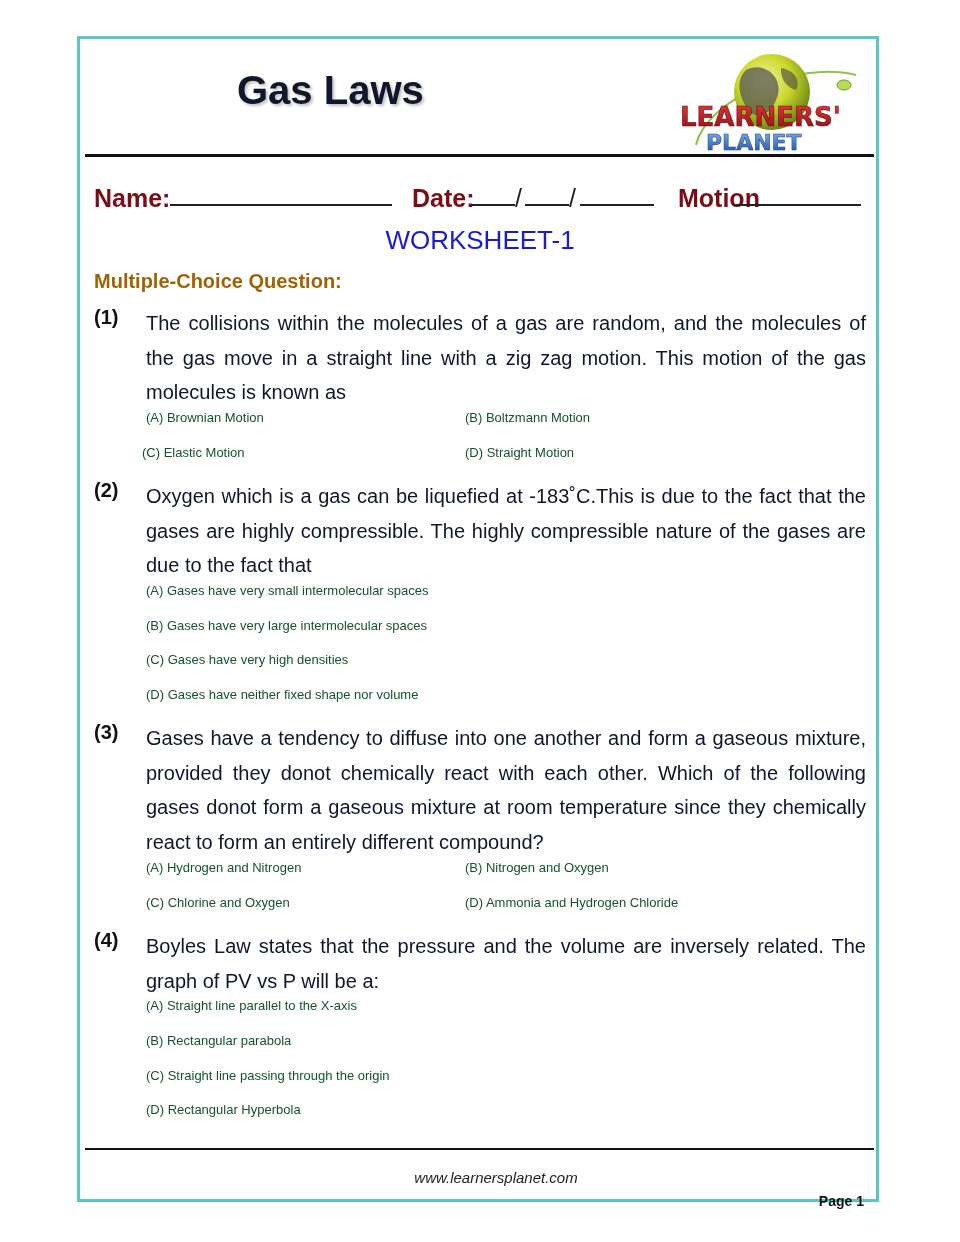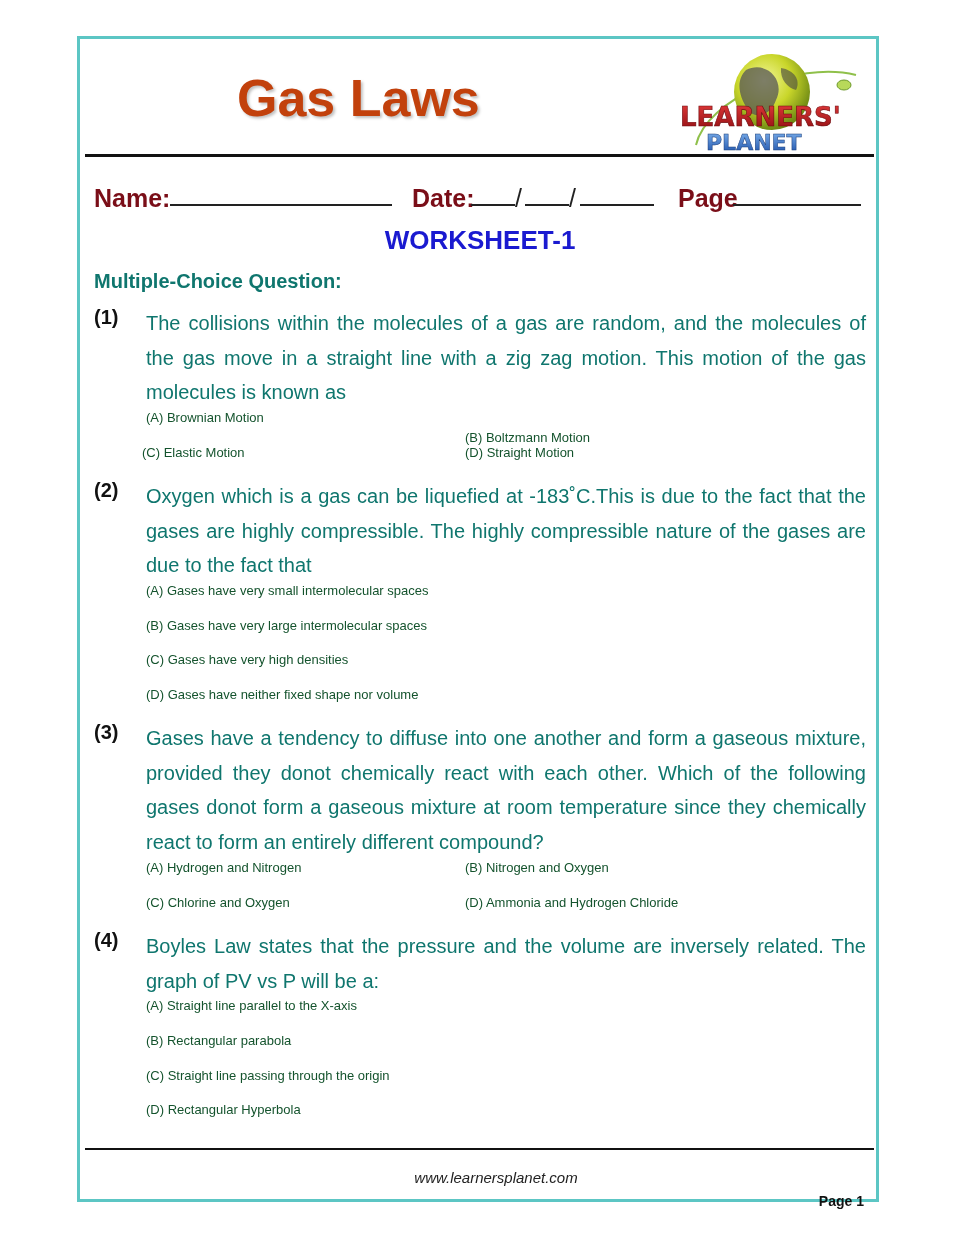--- a/index.html
+++ b/index.html
@@ -1,35 +1,35 @@
 <!DOCTYPE html>
 <html><head>
 <meta charset="utf-8">
 <style>
   html, body { margin: 0; padding: 0; background: #ffffff; }
   body { width: 960px; height: 1242px; position: relative; overflow: hidden;
          font-family: "Liberation Sans", "DejaVu Sans", sans-serif; }
   .frame { position: absolute; left: 77px; top: 36px; width: 802px; height: 1166px;
            border: 3px solid #5cc6c4; box-sizing: border-box; background: #fff; }
-  .title { position: absolute; left: 237px; top: 68px; font-size: 52px; font-weight: bold;
-           color: #c2410c; letter-spacing: 0px; text-shadow: 2px 2px 3px rgba(0,0,0,0.25);
+  .title { position: absolute; left: 237px; top: 68px; font-size: 40px; font-weight: bold;
+           color: #0f172a; letter-spacing: 0px; text-shadow: 2px 2px 3px rgba(0,0,0,0.25);
            font-family: "Liberation Sans", sans-serif; }
   .logo { position: absolute; left: 676px; top: 50px; width: 194px; height: 106px; }
   .rule-top { position: absolute; left: 85px; top: 154px; width: 789px; height: 3px; background: #111; }
   .rule-bottom { position: absolute; left: 85px; top: 1148px; width: 789px; height: 2px; background: #111; }
   .info-row { position: absolute; top: 184px; left: 94px; width: 780px; height: 28px;
               font-size: 25px; font-weight: bold; color: #7a0e18; }
   .info-row span { position: absolute; top: 0; white-space: pre; }
   .blank { display: inline-block; border-bottom: 2px solid #222; height: 18px; vertical-align: baseline; }
   .ws-title { position: absolute; top: 225px; left: 0; width: 960px; text-align: center;
-              font-size: 26px; font-weight: bold; color: #1a1ad0; }
-  .mcq-head { position: absolute; top: 270px; left: 94px; font-size: 20px; font-weight: bold; color: #0f766e; }
+              font-size: 26px; font-weight: normal; color: #1a1ad0; }
+  .mcq-head { position: absolute; top: 270px; left: 94px; font-size: 20px; font-weight: bold; color: #a16207; }
   .q { position: absolute; left: 94px; width: 772px; }
   .q-num { position: absolute; left: 0; top: 0; font-size: 20px; font-weight: bold; color: #111; }
-  .q-text { position: absolute; left: 52px; width: 720px; top: 0; font-size: 20px; color: #0f766e;
+  .q-text { position: absolute; left: 52px; width: 720px; top: 0; font-size: 20px; color: #0f172a;
             line-height: 34.6px; text-align: justify; }
   .opt { position: absolute; font-size: 13px; color: #14532d; white-space: nowrap; }
   .footer-page { position: absolute; right: 96px; top: 1151px; font-size: 14px; font-weight: bold; color: #111; margin-top: 42px; }
   .footer-url { position: absolute; top: 1169px; left: 16px; width: 960px; text-align: center;
                 font-size: 15px; font-style: italic; color: #222; }
 </style>
 </head>
 <body>
 
 <div class="frame"></div>
@@ -67,33 +67,33 @@
 
 <div class="info-row">
   <span style="left:0;">Name:</span>
   <span class="blank" style="left:76px; top:2px; width:222px;"></span>
   <span style="left:318px;">Date:</span>
   <span class="blank" style="left:377px; top:2px; width:44px;"></span>
   <span style="left:421px; font-weight:normal; color:#222;">/</span>
   <span class="blank" style="left:431px; top:2px; width:44px;"></span>
   <span style="left:475px; font-weight:normal; color:#222;">/</span>
   <span class="blank" style="left:486px; top:2px; width:74px;"></span>
-  <span style="left:584px;">Page</span>
+  <span style="left:584px;">Motion</span>
   <span class="blank" style="left:639px; top:2px; width:128px;"></span>
 </div>
 
 <div class="ws-title">WORKSHEET-1</div>
 
 <div class="mcq-head">Multiple-Choice Question:</div>
 
 <div class="q" style="top:306px;">
   <div class="q-num">(1)</div>
   <div class="q-text">The collisions within the molecules of a gas are random, and the molecules of the gas move in a straight line with a zig zag motion. This motion of the gas molecules is known as</div>
   <div class="opt" style="left:52px; top:104px;">(A) Brownian Motion</div>
-  <div class="opt" style="left:371px; top:104px;margin-top:20px;">(B) Boltzmann Motion</div>
+  <div class="opt" style="left:371px; top:104px;">(B) Boltzmann Motion</div>
   <div class="opt" style="left:48px; top:139px;">(C) Elastic Motion</div>
   <div class="opt" style="left:371px; top:139px;">(D) Straight Motion</div>
 </div>
 
 <div class="q" style="top:479px;">
   <div class="q-num">(2)</div>
   <div class="q-text">Oxygen which is a gas can be liquefied at -183˚C.This is due to the fact that the gases are highly compressible. The  highly compressible nature of the gases are due to the fact that</div>
   <div class="opt" style="left:52px; top:104px;">(A) Gases have very small intermolecular spaces</div>
   <div class="opt" style="left:52px; top:139px;">(B) Gases have very large intermolecular spaces</div>
   <div class="opt" style="left:52px; top:173px;text-align:right;">(C) Gases have very high densities</div>

